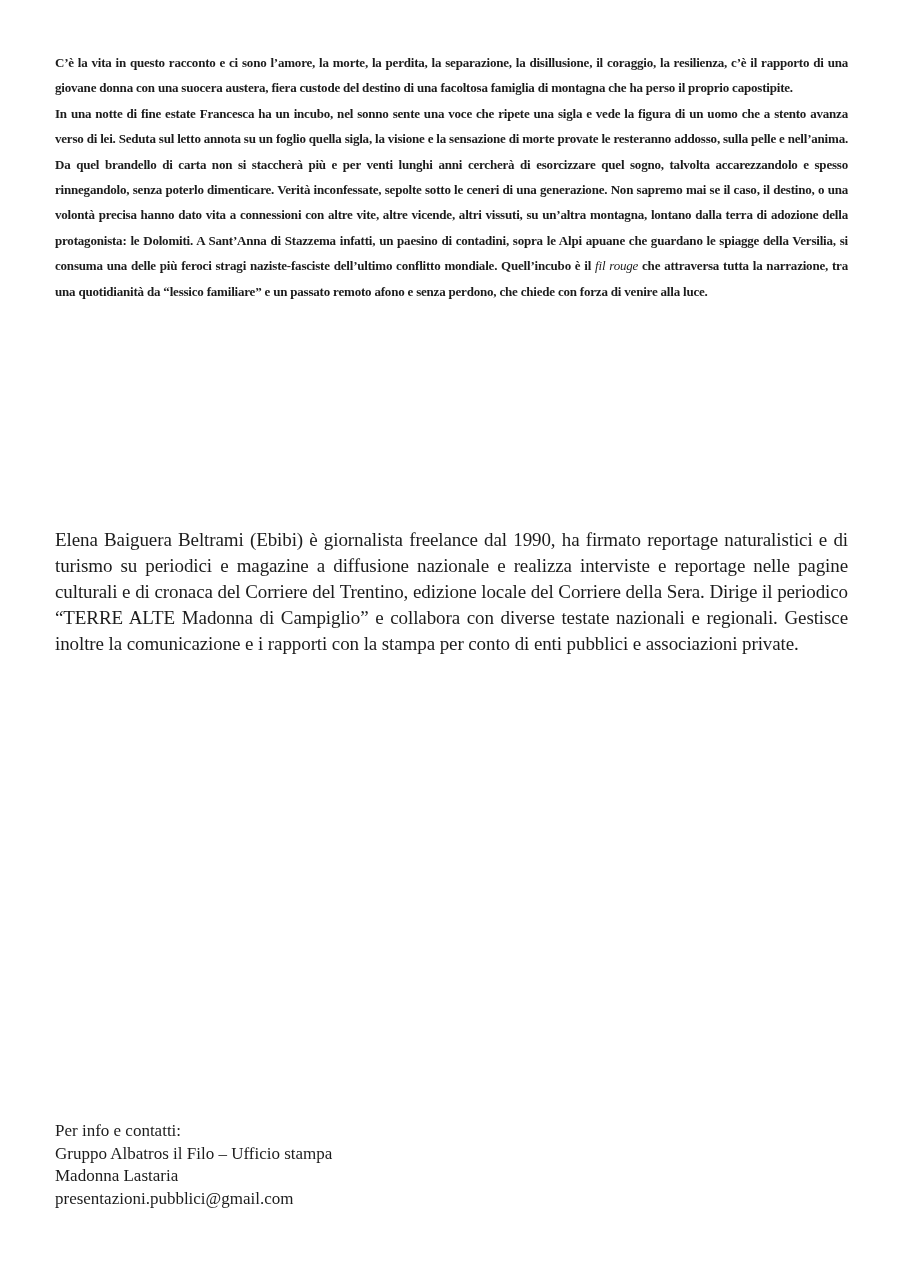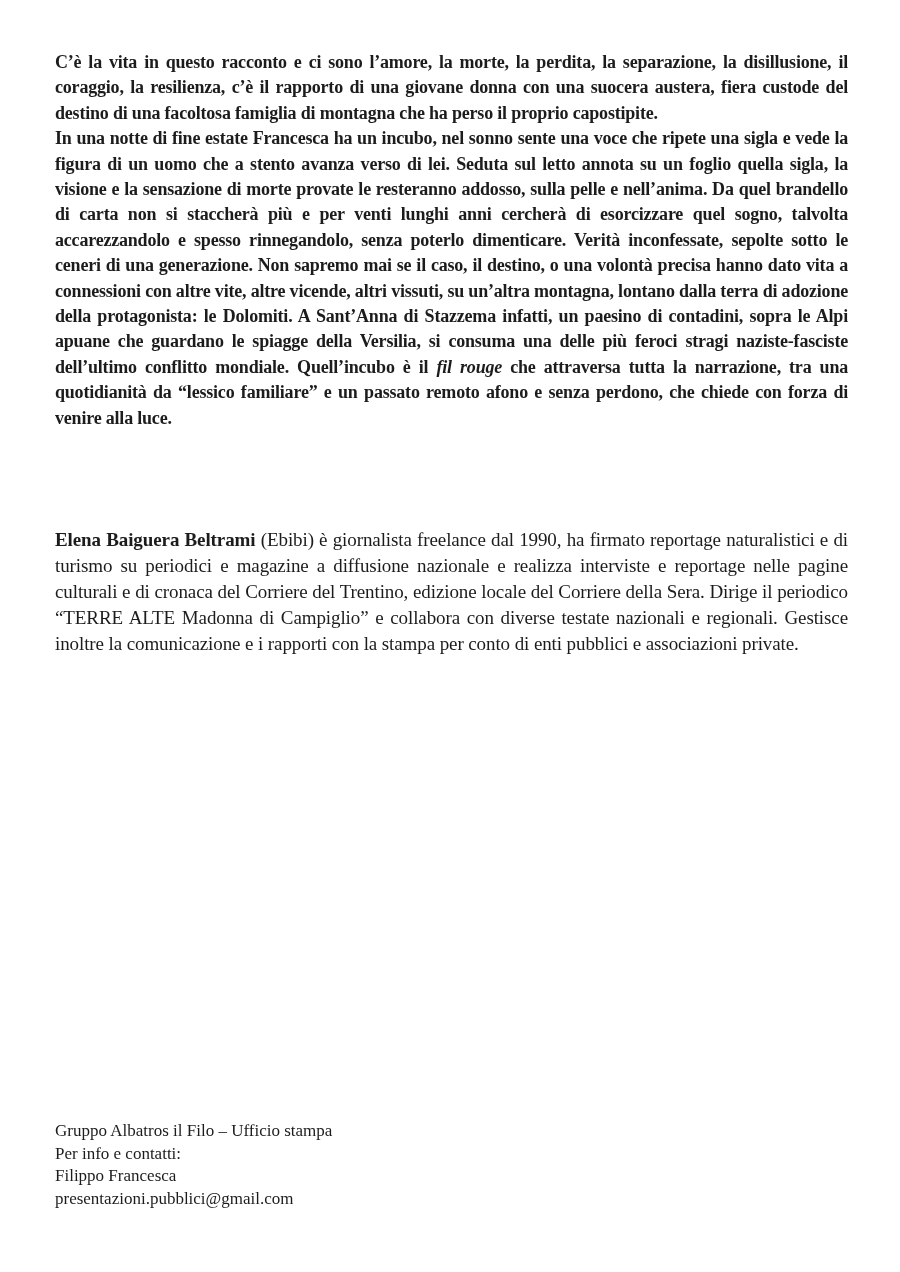--- a/index.html
+++ b/index.html
@@ -13,49 +13,49 @@
     position: relative;
     font-family: "Liberation Serif", "DejaVu Serif", serif;
     color: #1c1c1c;
     overflow: hidden;
   }
   .story {
     position: absolute;
     left: 55px;
     top: 50px;
     width: 793px;
-    font-size: 18px;
+    font-size: 13px;
     font-weight: bold;
     line-height: 25.4px;
     text-align: justify;
     letter-spacing: -0.2px;
   }
   .story p {
     margin: 0;
   }
   .story em {
     font-style: italic;
-    font-weight: bold;
+    font-weight: normal;
   }
   .bio {
     position: absolute;
     left: 55px;
     top: 527px;
     width: 793px;
     font-size: 19px;
     font-weight: normal;
     line-height: 26px;
     text-align: justify;
     letter-spacing: -0.1px;
   }
   .bio p {
     margin: 0;
   }
   .bio strong {
-    font-weight: bold;
+    font-weight: normal;
   }
   .bio em {
     font-style: italic;
   }
   .contact {
     position: absolute;
     left: 55px;
     top: 1120px;
     width: 500px;
     font-size: 17px;
@@ -76,17 +76,17 @@
   </p>
 </section>
 
 <section class="bio">
   <p>
     <strong>Elena Baiguera Beltrami</strong><span> (Ebibi) è giornalista freelance dal 1990, ha firmato reportage naturalistici e di turismo su periodici e magazine a diffusione nazionale e realizza interviste e reportage nelle pagine culturali e di cronaca del Corriere del Trentino, edizione locale del Corriere della Sera. Dirige il periodico “TERRE ALTE Madonna di Campiglio” e collabora con diverse testate nazionali e regionali. Gestisce inoltre la comunicazione e i rapporti con la stampa per conto di enti pubblici e associazioni private.</span>
   </p>
 </section>
 
 <section class="contact">
+  <p>Per info e contatti:</p>
   <p>Gruppo Albatros il Filo – Ufficio stampa</p>
-  <p>Per info e contatti:</p>
-  <p>Filippo Francesca</p>
+  <p>Madonna Lastaria</p>
   <p>presentazioni.pubblici@gmail.com</p>
 </section>
 
 </body></html>

